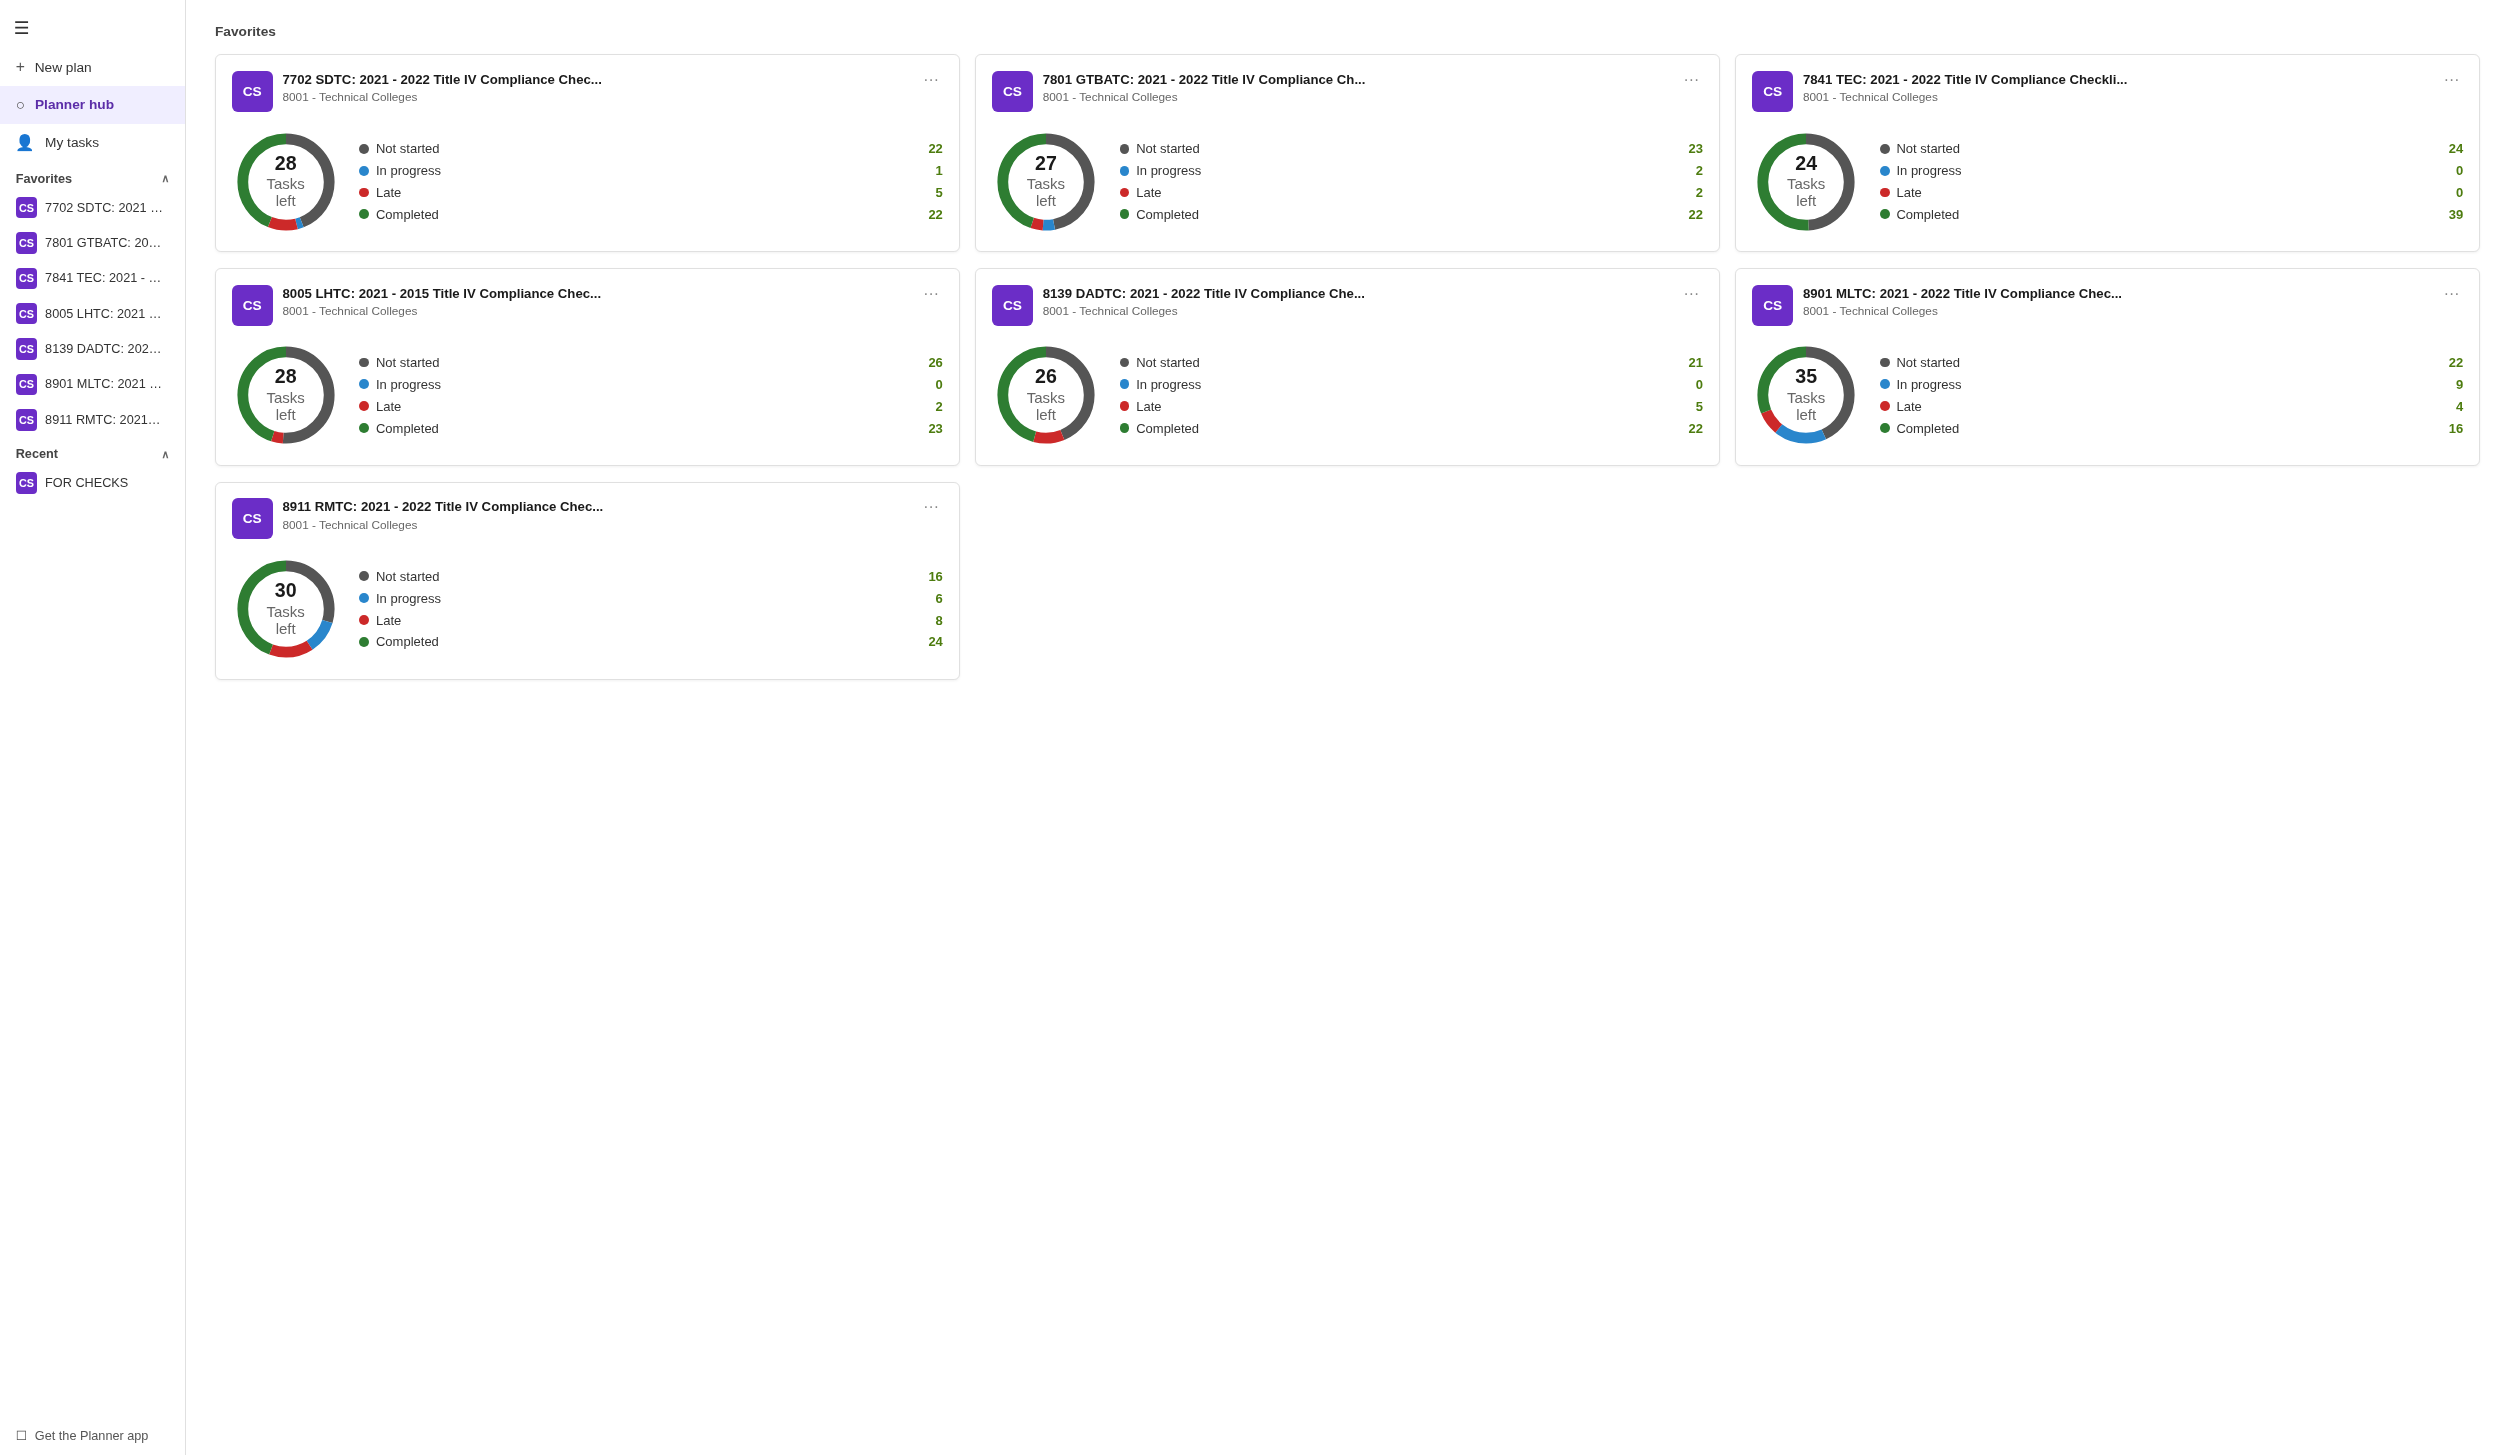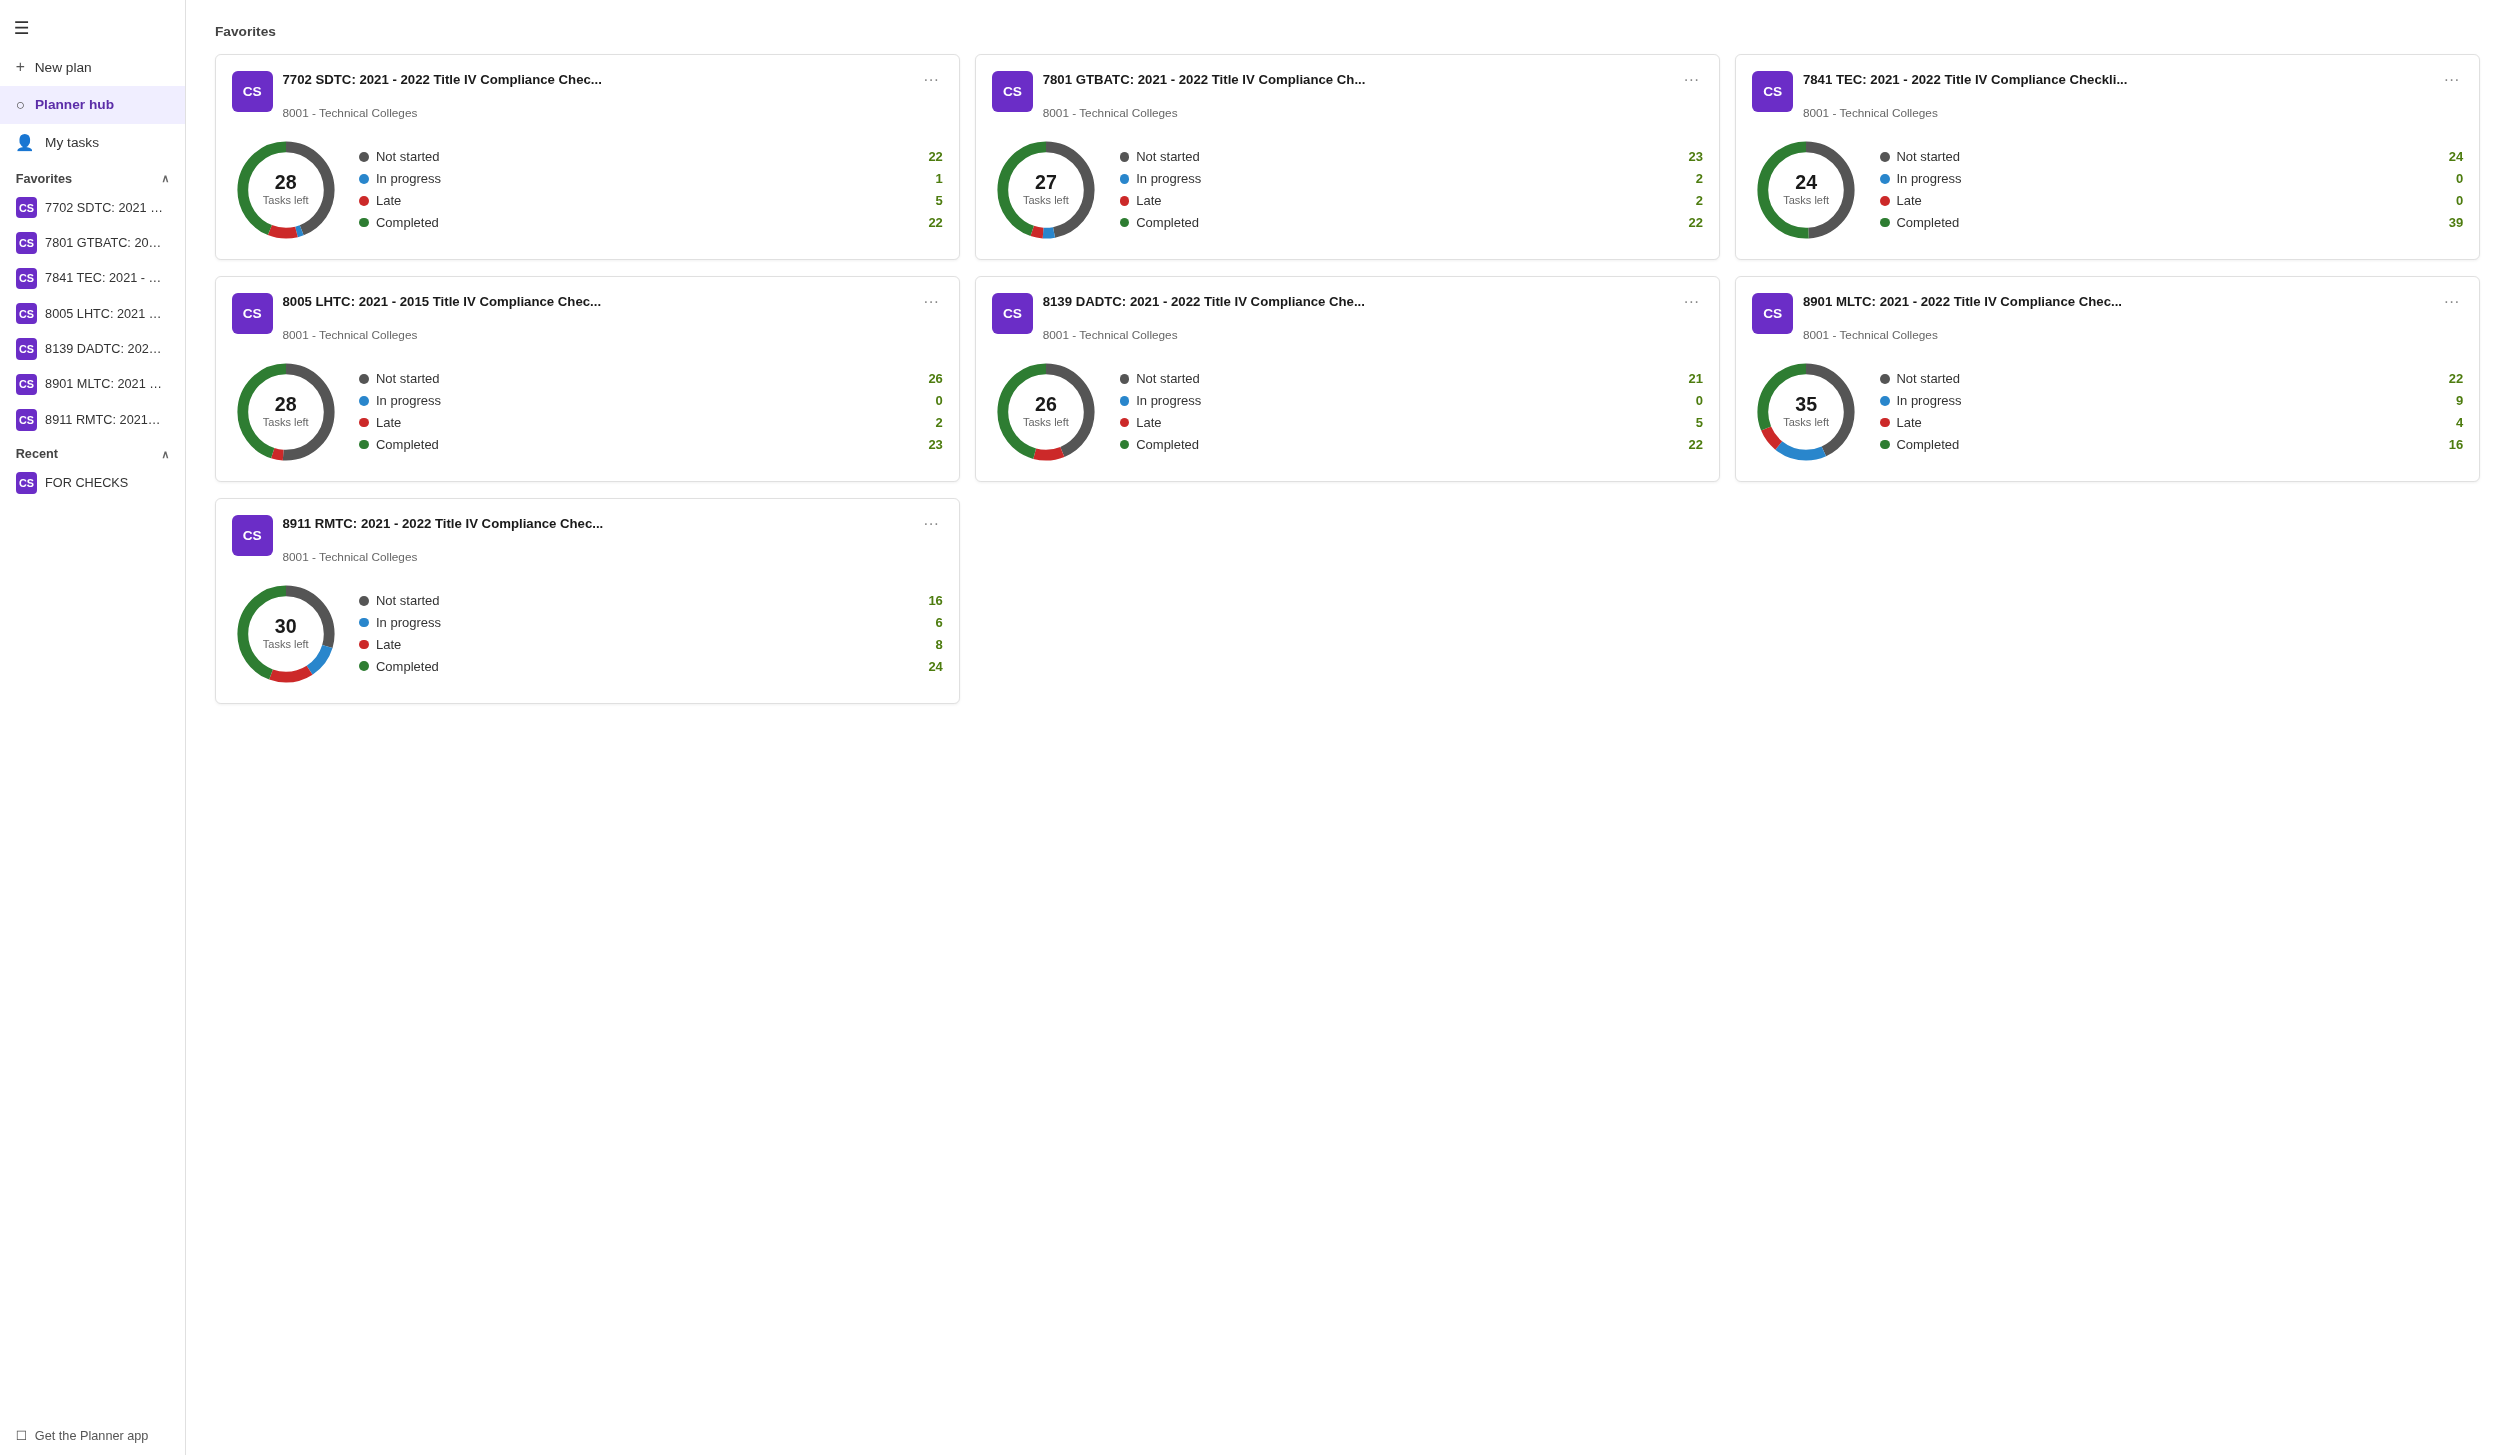--- a/index.html
+++ b/index.html
@@ -147,21 +147,21 @@
     .card-title-block { display: flex; flex-direction: column; }
     .card-title {
       font-size: 13.2px;
       font-weight: 600;
       color: #1a1a1a;
       line-height: 1.3;
     }
     .card-subtitle {
       font-size: 11.8px;
       color: #666;
-      margin-top: 18px;
+      margin-top: 2px;
     }
     .card-more {
       color: #888;
       font-size: 15.7px;
       cursor: pointer;
       padding: 0 3.9px;
     }
 
     .card-body {
       display: flex;
@@ -188,21 +188,21 @@
       transform: translate(-50%, -50%);
       text-align: center;
     }
     .donut-number {
       font-size: 19.6px;
       font-weight: 600;
       color: #1a1a1a;
       line-height: 1;
     }
     .donut-label {
-      font-size: 11px;
+      font-size: 15px;
       color: #666;
       margin-top: 2px;
     }
 
     
     .card-legend {
       display: flex;
       flex-direction: column;
       gap: 6.9px;
       flex: 1;

